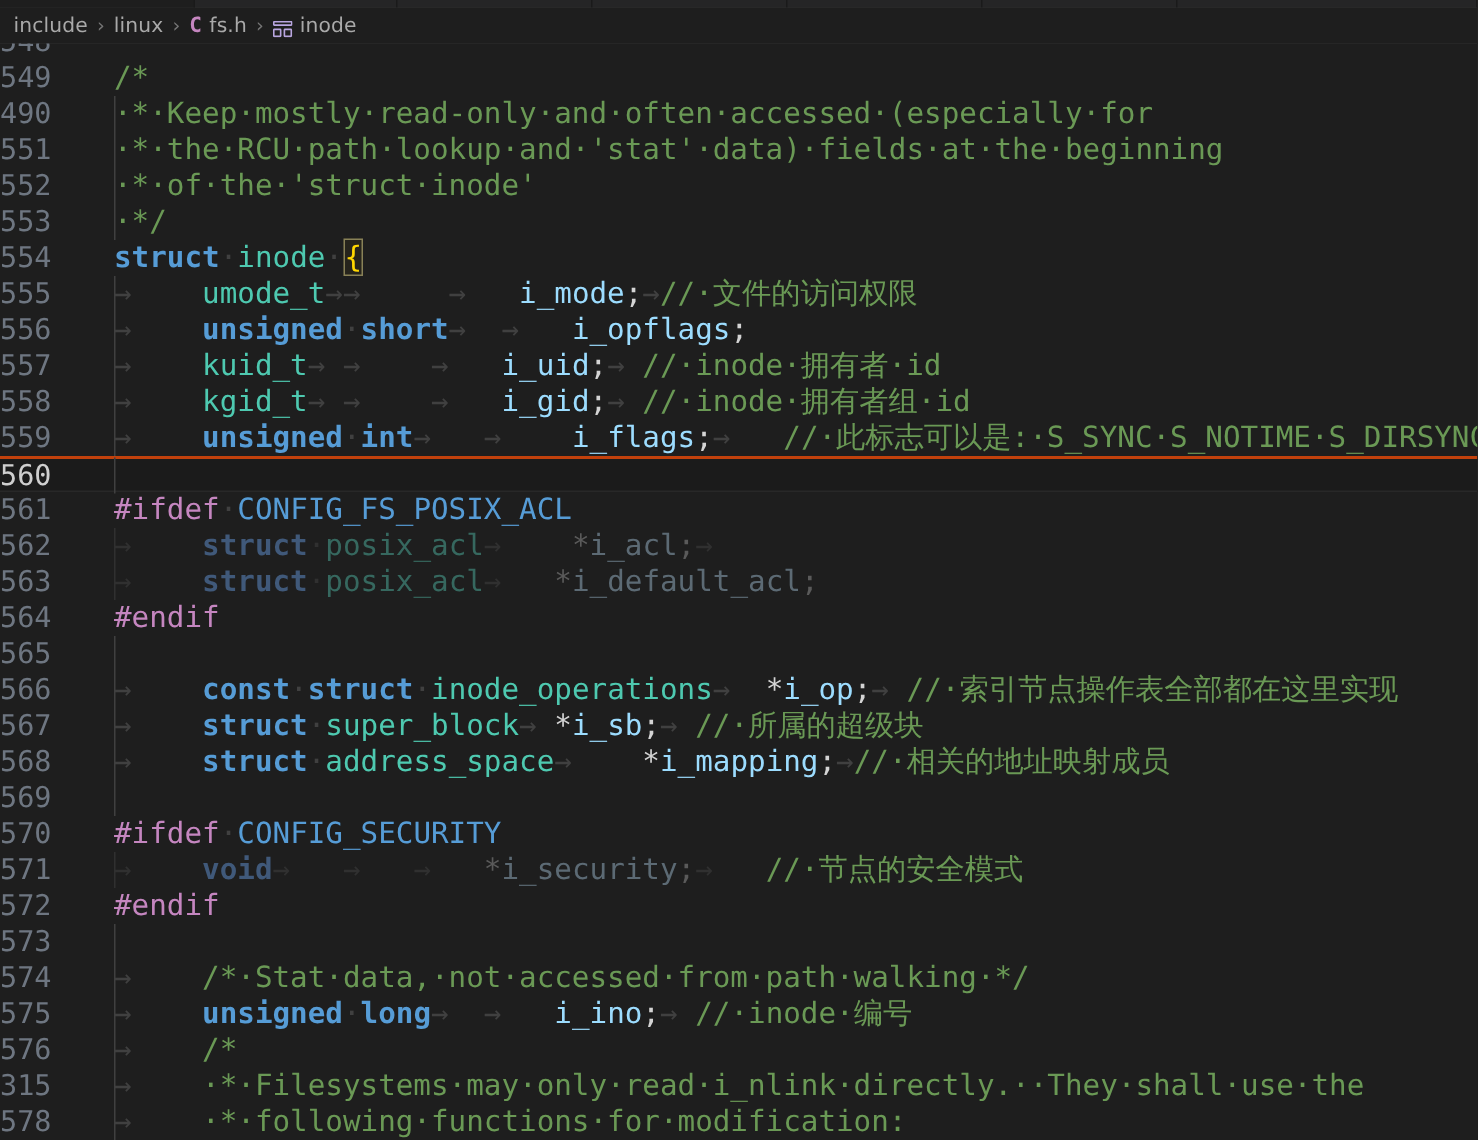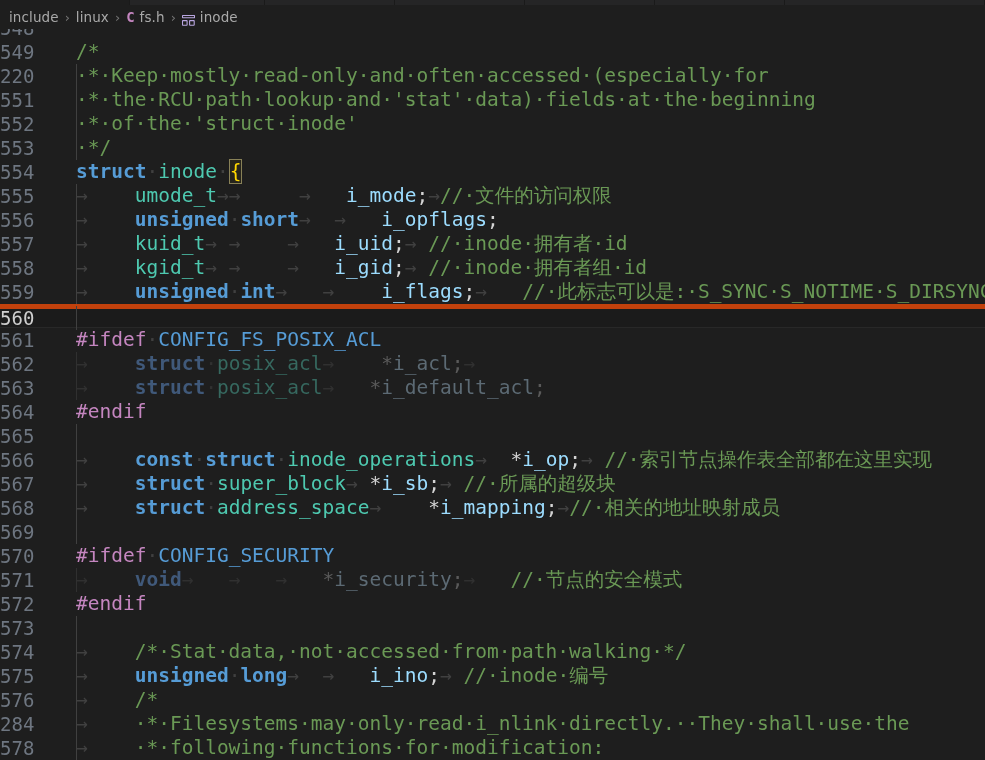--- a/index.html
+++ b/index.html
@@ -48,21 +48,21 @@
     position:absolute;top:29px;left:0;width:985px;height:731px;
     background:#1e1e1e;overflow:hidden;
   }
   .rows{position:absolute;top:-13px;left:0;width:985px;}
   .row{
     position:relative;height:24px;width:985px;
     display:flex;align-items:center;
     box-sizing:border-box;
   }
   .row.active{
-    border-top:5px solid #c2410c;
+    border-top:2px solid #c2410c;
     border-bottom:1px solid #282828;
     background:#1b1b1b;
   }
   .lnum{
     width:76px;min-width:76px;
     padding-right:20px;
     box-sizing:border-box;
     color:#6e7681;font-size:19px;line-height:24px;
     font-family:"DejaVu Sans Mono","Liberation Mono",monospace;
     user-select:none;
@@ -147,21 +147,21 @@
     <div class="rows" id="rows">
         <div class="row">
           <div class="lnum">548</div>
           <div class="code"></div>
         </div>
         <div class="row">
           <div class="lnum">549</div>
           <div class="code"><span class="cmt">/*</span></div>
         </div>
         <div class="row">
-          <div class="lnum">220</div>
+          <div class="lnum">490</div>
           <div class="code"><span class="guide"></span><span class="cmt">·*·Keep·mostly·read-only·and·often·accessed·(especially·for</span></div>
         </div>
         <div class="row">
           <div class="lnum">551</div>
           <div class="code"><span class="guide"></span><span class="cmt">·*·the·RCU·path·lookup·and·'stat'·data)·fields·at·the·beginning</span></div>
         </div>
         <div class="row">
           <div class="lnum">552</div>
           <div class="code"><span class="guide"></span><span class="cmt">·*·of·the·'struct·inode'</span></div>
         </div>
@@ -255,21 +255,21 @@
         </div>
         <div class="row">
           <div class="lnum">575</div>
           <div class="code"><span class="guide"></span><span class="ws">→&nbsp;&nbsp;&nbsp;&nbsp;</span><span class="kw">unsigned</span><span class="ws">·</span><span class="kw">long</span><span class="ws">→&nbsp;&nbsp;→&nbsp;&nbsp;&nbsp;</span><span class="var">i_ino</span><span class="pun">;</span><span class="ws">→&nbsp;</span><span class="cmt">//·inode·编号</span></div>
         </div>
         <div class="row">
           <div class="lnum">576</div>
           <div class="code"><span class="guide"></span><span class="ws">→&nbsp;&nbsp;&nbsp;&nbsp;</span><span class="cmt">/*</span></div>
         </div>
         <div class="row">
-          <div class="lnum">284</div>
+          <div class="lnum">315</div>
           <div class="code"><span class="guide"></span><span class="ws">→&nbsp;&nbsp;&nbsp;&nbsp;</span><span class="cmt">·*·Filesystems·may·only·read·i_nlink·directly.··They·shall·use·the</span></div>
         </div>
         <div class="row">
           <div class="lnum">578</div>
           <div class="code"><span class="guide"></span><span class="ws">→&nbsp;&nbsp;&nbsp;&nbsp;</span><span class="cmt">·*·following·functions·for·modification:</span></div>
         </div>
       </div>
   </div>
 
 </div>

